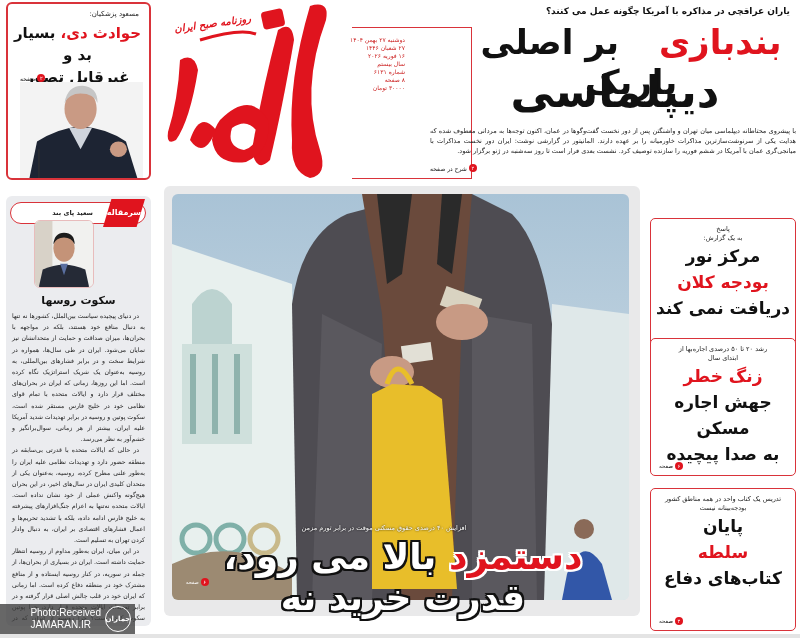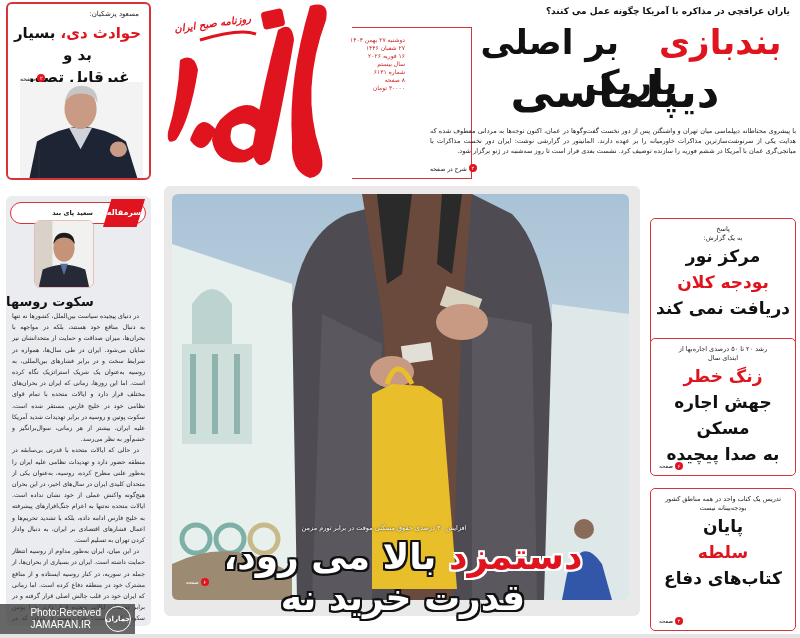--- a/index.html
+++ b/index.html
@@ -44,21 +44,21 @@
   .editorial { position: absolute; left: 6px; top: 196px; width: 145px; height: 430px;
     background: #ebecef; border-radius: 6px; overflow: hidden; }
   .ed-tab { position: absolute; left: 4px; top: 6px; width: 136px; height: 22px; background: #fff;
     border: 1.5px solid #d9333a; border-radius: 12px; }
   .ed-tab-label { position: absolute; right: 0; top: -4px; width: 42px; height: 28px; background: #e0141e;
     color: #fff; font-size: 8px; font-weight: bold; text-align: center; line-height: 28px;
     clip-path: polygon(20% 0, 100% 0, 80% 100%, 0 100%); }
   .ed-author { position: absolute; right: 52px; top: 6px; font-size: 6.5px; font-weight: bold; color: #222; }
   .ed-photo { position: absolute; left: 28px; top: 24px; width: 60px; height: 68px; border-radius: 6px; overflow: hidden; border: 1.5px solid #e8bcbc; }
   .ed-photo svg { width: 100%; height: 100%; display: block; }
-  .ed-title { position: absolute; left: 0; right: 0; top: 98px; text-align: left; font-size: 13px; font-weight: bold; }
+  .ed-title { position: absolute; left: 0; right: 0; top: 98px; text-align: center; font-size: 11px; font-weight: bold; }
   .ed-body { position: absolute; left: 6px; right: 6px; top: 114px; font-size: 6.2px; line-height: 11.2px; color: #222; text-align: justify; }
   .ed-body p { text-indent: 6px; }
 
   
   .watermark { position: absolute; left: 0; top: 604px; width: 135px; height: 30px; background: rgba(60,60,60,0.78);
     display: flex; align-items: center; }
   .wm-logo { width: 26px; height: 26px; border-radius: 50%; border: 1.5px solid #fff; margin-left: 4px; margin-right: 4px; display: flex; align-items: center; justify-content: center; color: #fff; font-size: 7px; font-weight: bold; }
   .wm-text { font-family: "Liberation Sans", sans-serif; direction: ltr; color: #fff; font-size: 10px; line-height: 12px; text-align: left; }
 
   

